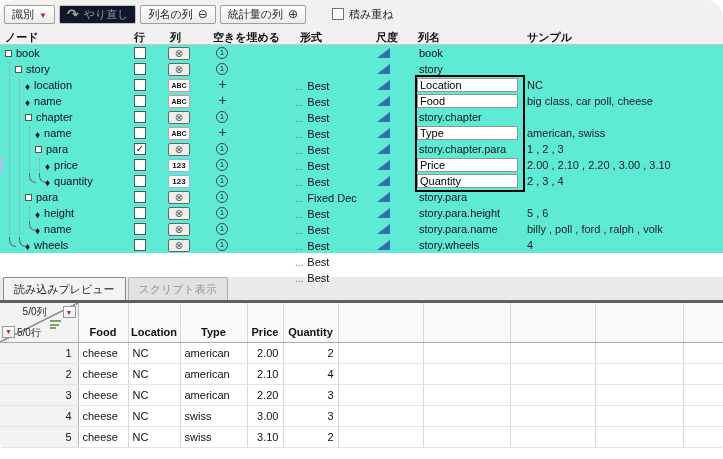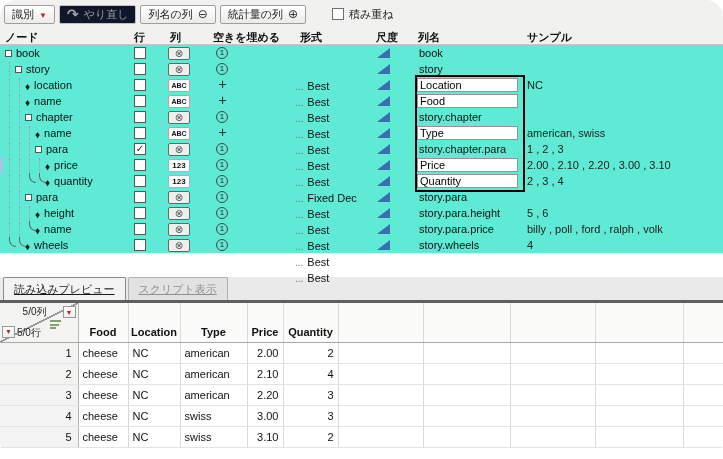--- a/index.html
+++ b/index.html
@@ -69,21 +69,21 @@
   .blackbox { position:absolute; left:415px; top:30px; width:110px; height:117px;
               border:2px solid #000; pointer-events:none; z-index:5; }
   .focusbar { position:absolute; left:0; top:112px; width:3px; height:16px; background:#a6c6e6; }
 
   .spacer { height:24px; background:#fff; }
 
   
   .tabbar { height:26px; background:#eaeae8; border-bottom:3px solid #5f5f5f;
             display:flex; align-items:flex-end; padding-left:3px; gap:2px; }
   .tab { font-size:11px; padding:4px 10px 3px; border:1px solid #b0b0b0; border-bottom:none;
-         background:#e2e2e0; color:#8f8f8f; border-radius:2px 2px 0 0; white-space:nowrap;text-decoration:underline; }
+         background:#e2e2e0; color:#8f8f8f; border-radius:2px 2px 0 0; white-space:nowrap; }
   .tab.active { background:#f3f3f1; color:#1a1a1a; border-color:#8a8a8a; }
 
   
   table.pv { border-collapse:collapse; table-layout:fixed; width:743px; background:#fff; }
   .pv th, .pv td { border-right:1px solid #d8d8de; font-size:11px; overflow:hidden; white-space:nowrap; }
   .pv thead th { height:39px; background:#fafaf9; border-bottom:1px solid #a9a9a9;
                  font-weight:bold; color:#111; text-align:center; vertical-align:bottom; padding-bottom:4px; }
   .pv tbody td { height:21px; border-bottom:1px solid #e4e4e8; padding:0 4px; color:#111; }
   .pv td.rnum { background:#f3f3f2; border-right:1px solid #b5b5b5; text-align:right; padding-right:6px; }
   .pv td.num { text-align:right;padding-left:9px; }
@@ -194,20 +194,21 @@
           <span class="g d"></span>
           <span class="nicon dia"></span>
           <span class="nlabel">name</span>
         </span>
       <span class="cb"></span>
       <span class="colicon abc"></span>
       <span class="fill plus"></span>
       <span class="fmt"><span class="e">...</span><span class="v">Best</span></span>
       <span class="scale"></span>
       <input class="cinput" value="Food" style="">
+      <span class="sample">big class, car poll, cheese</span>
     </div>
 
     <div class="trow">
       <span class="node">
           <span class="g d"></span>
           <span class="g d"></span>
           <span class="nicon box"></span>
           <span class="nlabel">chapter</span>
         </span>
       <span class="cb"></span>
@@ -328,21 +329,21 @@
           <span class="g d"></span>
           <span class="g c"></span>
           <span class="nicon dia"></span>
           <span class="nlabel">name</span>
         </span>
       <span class="cb"></span>
       <span class="colicon none"></span>
       <span class="fill one"></span>
       <span class="fmt"><span class="e">...</span><span class="v">Best</span></span>
       <span class="scale"></span>
-      <span class="cname">story.para.price</span>
+      <span class="cname">story.para.name</span>
       <span class="sample">billy , poll , ford , ralph , volk</span>
     </div>
 
     <div class="trow">
       <span class="node">
           <span class="g c"></span>
           <span class="g c"></span>
           <span class="nicon dia"></span>
           <span class="nlabel">wheels</span>
         </span>

